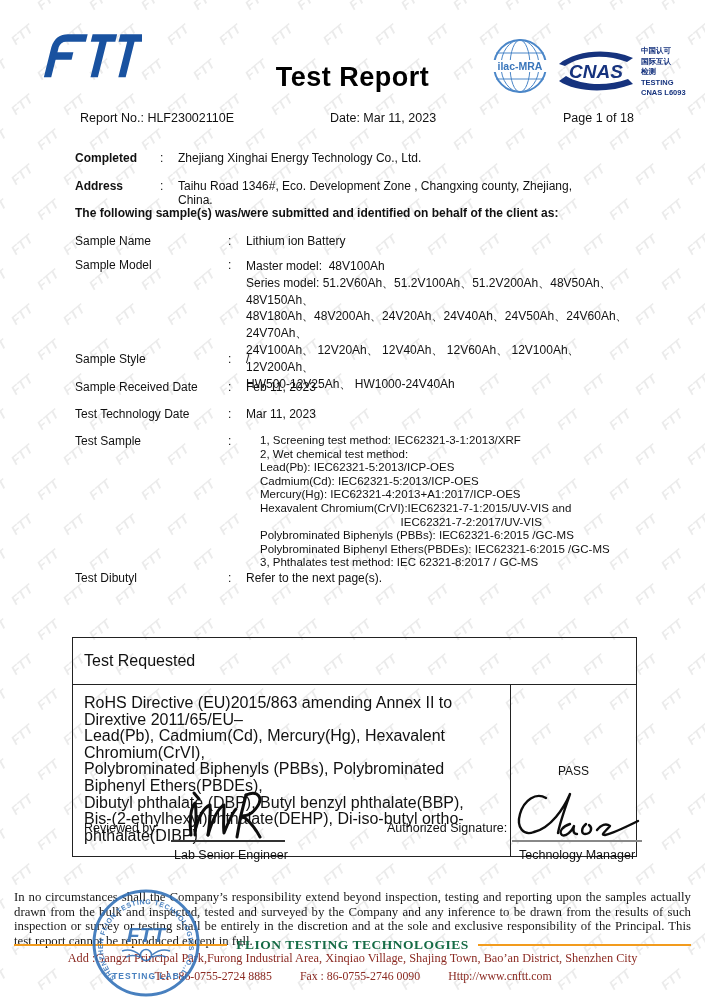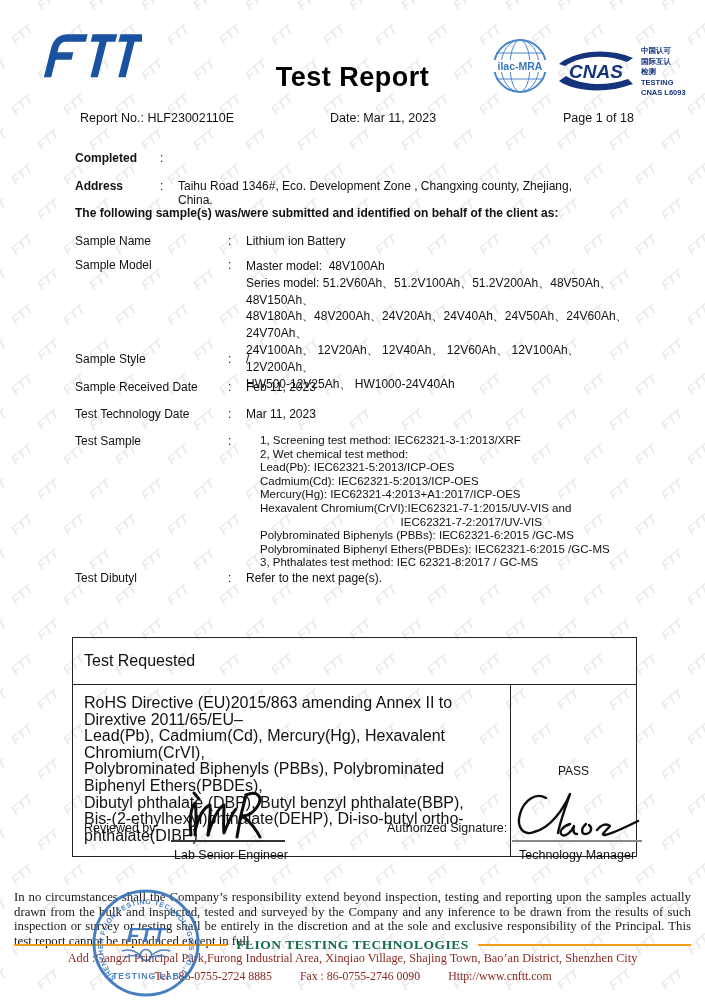--- a/index.html
+++ b/index.html
@@ -509,20 +509,21 @@
 
   <div class="abs" id="report-row">
     <span id="report-no">Report No.: HLF23002110E</span>
     <span id="report-date">Date: Mar 11, 2023</span>
     <span id="report-page">Page 1 of 18</span>
   </div>
 
   <div class="kv" style="top:151px;">
     <span class="lbl1">Completed</span>
     <span class="col">:</span>
+    <span class="val">Zhejiang Xinghai Energy Technology Co., Ltd.</span>
   </div>
   <div class="kv" style="top:179px;">
     <span class="lbl1">Address</span>
     <span class="col">:</span>
     <span class="val">Taihu Road 1346#, Eco. Development Zone , Changxing county, Zhejiang, China.</span>
   </div>
   <div class="abs statement">The following sample(s) was/were submitted and identified on behalf of the client as:</div>
 
   <div class="kv" style="top:234px;">
     <span class="lbl2">Sample Name</span>

